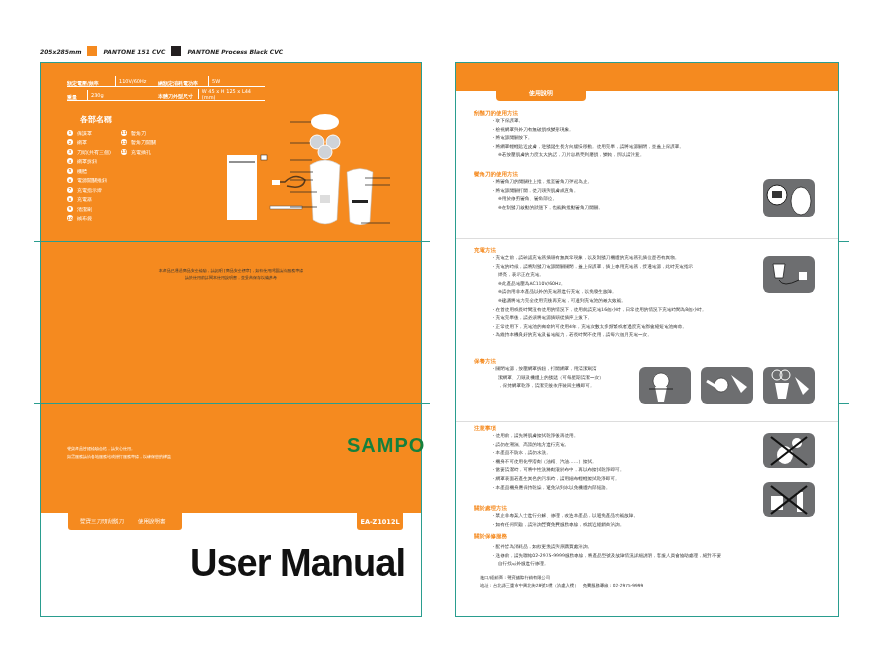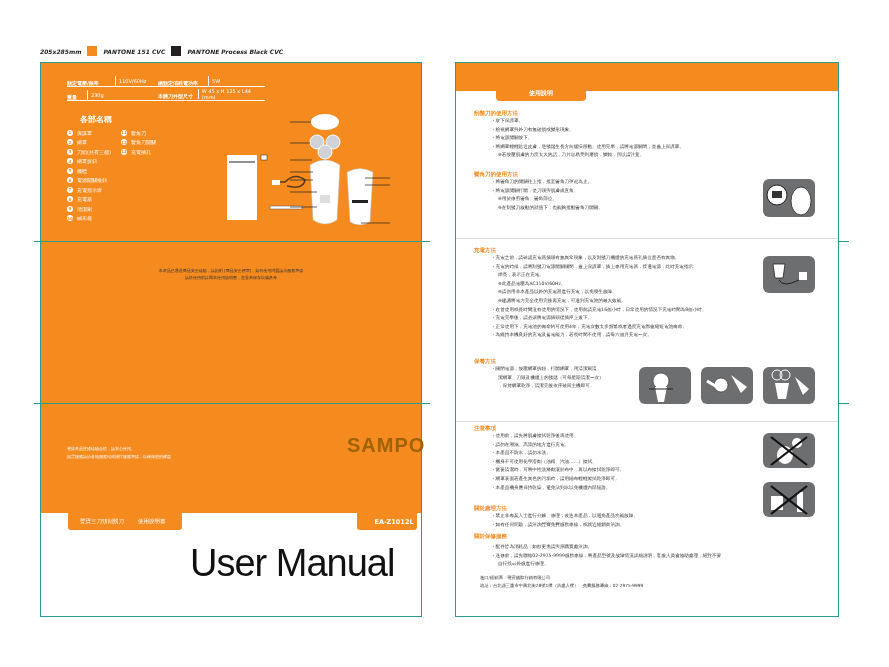--- a/index.html
+++ b/index.html
@@ -17,24 +17,24 @@
     .orange-panel { left:41px; top:63px; width:380px; height:450px; background:#f58a1f; }
     .guide-h { height:1px; background:#2a9d8f; }
     .spec-row { color:#fff; font-size:5px; display:flex; align-items:flex-end; border-bottom:1px solid #fff; height:13px; }
     .spec-row .lbl { font-weight:bold; width:48px; }
     .spec-row .val { border-left:1px solid #fff; padding-left:3px; height:10px; display:flex; align-items:center; }
     .parts-title { color:#fff; font-weight:bold; font-size:8px; }
     .part { color:#fff; font-size:5px; display:flex; align-items:center; gap:4px; height:9.5px; }
     .part .num { width:6px; height:6px; border-radius:50%; background:#fff; color:#f58a1f; font-size:4px; display:flex; align-items:center; justify-content:center; font-weight:bold; }
     .notice { color:#333; font-size:4px; text-align:center; width:380px; line-height:7px; }
     .left-note { color:#fff; font-size:4px; line-height:8px; }
-    .sampo { color:#a16207; font-weight:bold; font-size:20px; letter-spacing:1px; font-family:"Liberation Sans", sans-serif; }
+    .sampo { color:#15803d; font-weight:bold; font-size:20px; letter-spacing:1px; font-family:"Liberation Sans", sans-serif; }
     .tab-bar { background:#f58a1f; color:#fff; font-size:5.5px; border-radius:0 0 3px 3px; display:flex; align-items:center; gap:14px; padding:0 12px; }
     .model-tab { background:#f58a1f; color:#fff; font-size:6.5px; font-weight:bold; border-radius:0 0 3px 3px; display:flex; align-items:center; justify-content:center; }
-    .user-manual { font-family:"Liberation Sans", sans-serif; font-size:38px; color:#111; font-weight:400; letter-spacing:-1px; }
+    .user-manual { font-family:"Liberation Sans", sans-serif; font-size:38px; color:#111; font-weight:700; letter-spacing:-1px; }
 
     
     .right-page { left:455px; top:62px; width:384px; height:555px; border:1px solid #2a9d8f; box-sizing:border-box; background:#fff; }
     .right-header { left:456px; top:63px; width:382px; height:28px; background:#f58a1f; }
     .right-tab { left:496px; top:85px; width:90px; height:16px; background:#f58a1f; border-radius:0 0 4px 4px; color:#fff; font-size:6px; font-weight:bold; display:flex; align-items:center; justify-content:center; }
     .sec-title { color:#f58a1f; font-size:5.5px; font-weight:bold; }
     .bullet { font-size:4.6px; color:#333; line-height:8.6px; white-space:nowrap; }
     .bullet.ind { padding-left:7px; }
     .gray-card { background:#6d6e70; border-radius:6px; }
     .divider { height:1px; background:#ddd; }
@@ -182,21 +182,21 @@
   <div>聲寶產品皆經檢驗合格，請安心使用。</div>
   <div>如需服務請洽各地服務站或撥打服務專線，以確保您的權益</div>
 </div>
 
 <div class="abs sampo" style="left:347px; top:434px;">SAMPO</div>
 
 <div class="abs tab-bar" style="left:68px; top:513px; width:90px; height:17px;">
   <span>聲寶三刀頭刮鬍刀</span>
   <span>使用說明書</span>
 </div>
-<div class="abs model-tab" style="left:357px; top:513px; width:46px; height:17px;padding-left:14px;">EA-Z1012L</div>
+<div class="abs model-tab" style="left:357px; top:513px; width:46px; height:17px;">EA-Z1012L</div>
 
 <div class="abs user-manual" style="left:190px; top:542px;">User Manual</div>
 
 <div class="abs right-page"></div>
 <div class="abs right-header"></div>
 <div class="abs right-tab">使用說明</div>
 
 <div class="abs" style="left:474px; top:110px; width:340px;">
   <div class="sec-title">刮鬍刀的使用方法</div>
   <div style="padding-left:17px;">

